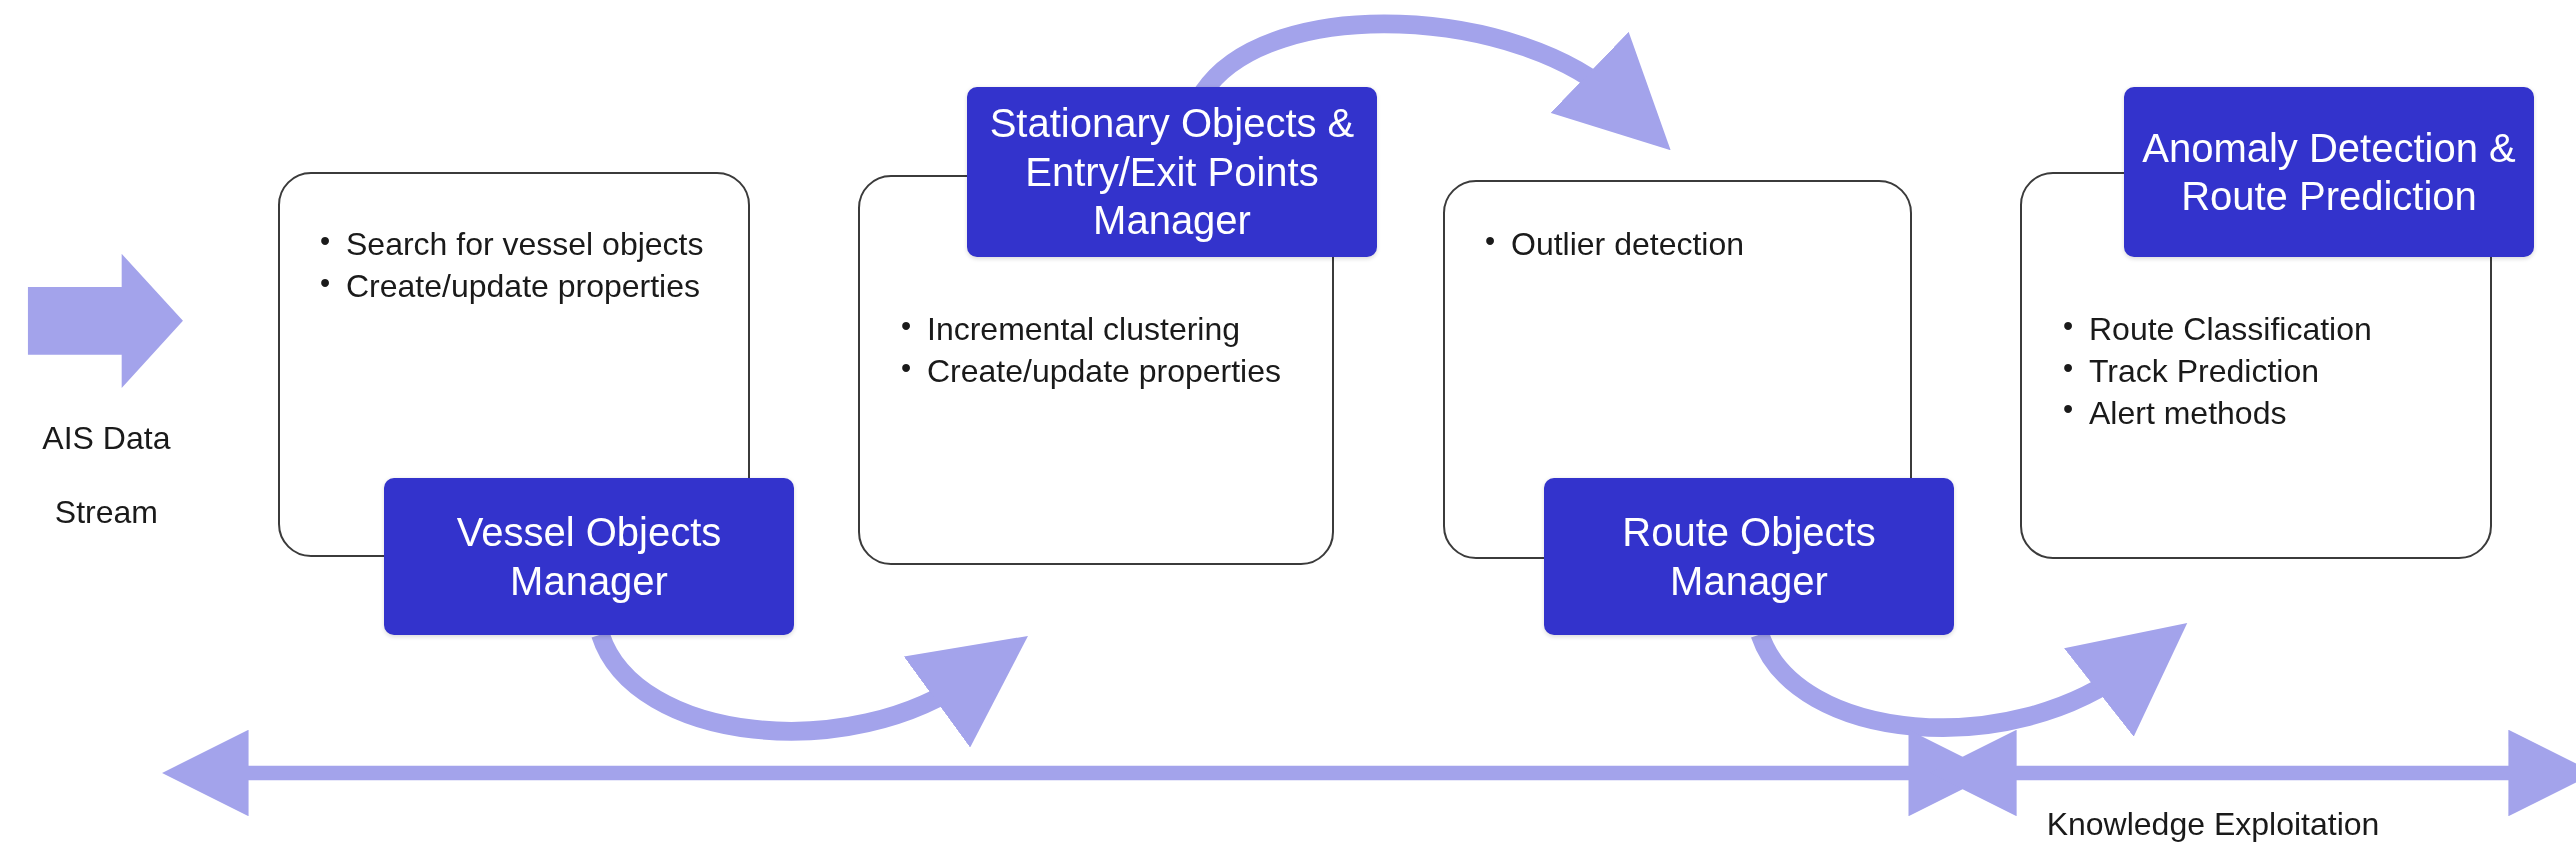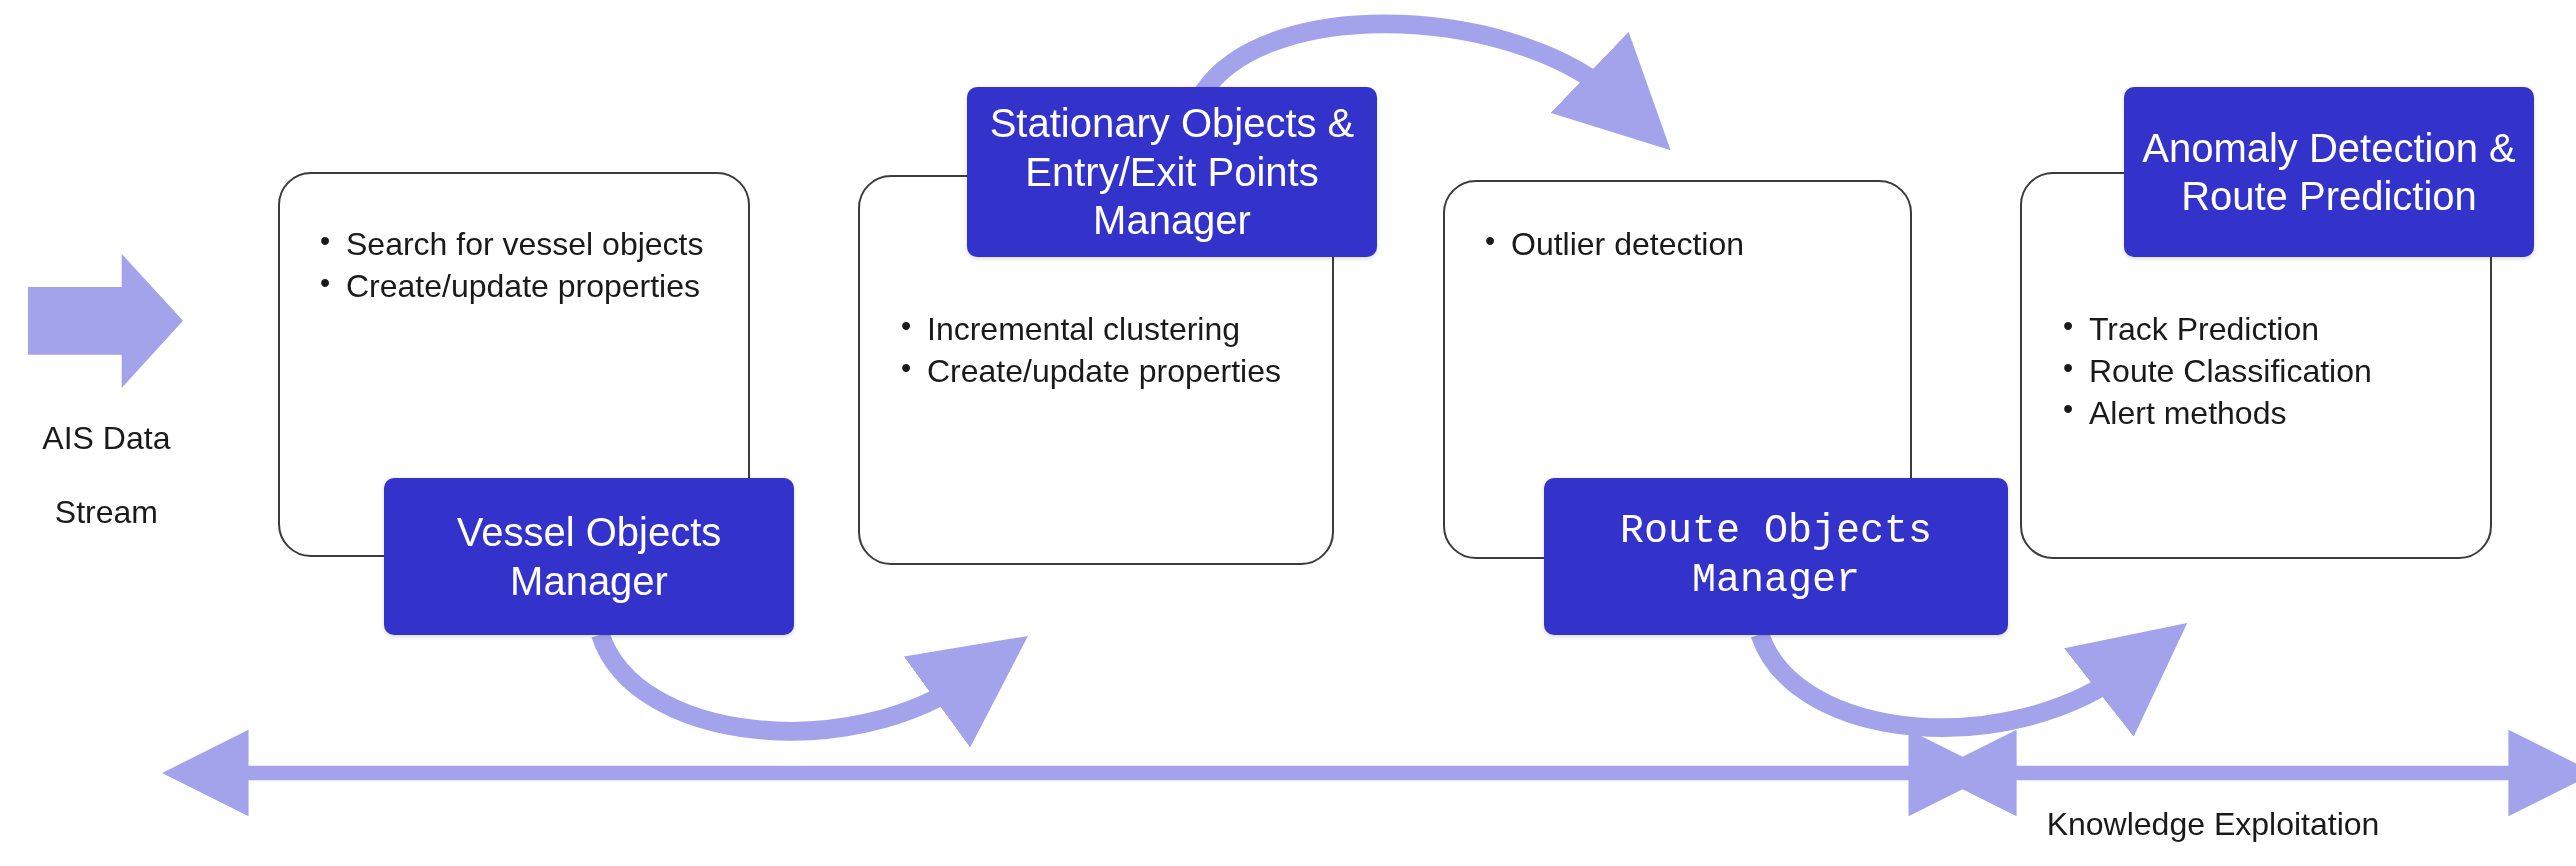--- a/index.html
+++ b/index.html
@@ -141,26 +141,26 @@
   <ul class="bullet-list" style="left:898px; top:310px; width:393px;">
     <li>Incremental clustering</li>
     <li>Create/update properties</li>
   </ul>
   <div class="manager-label" style="left:967px; top:87px; width:410px; height:170px;">Stationary Objects &amp; Entry/Exit Points Manager</div>
 
   <div class="stage-box" style="left:1443px; top:180px; width:469px; height:379px;"></div>
   <ul class="bullet-list" style="left:1482px; top:225px; width:390px;">
     <li>Outlier detection</li>
   </ul>
-  <div class="manager-label" style="left:1544px; top:478px; width:464px; height:157px;font-family:Liberation Mono, monospace;">Route Objects Manager</div>
+  <div class="manager-label" style="left:1544px; top:478px; width:410px; height:157px;">Route Objects Manager</div>
 
   <div class="stage-box" style="left:2020px; top:172px; width:472px; height:387px;"></div>
   <ul class="bullet-list" style="left:2060px; top:310px; width:404px;">
+    <li>Route Classification</li>
     <li>Track Prediction</li>
-    <li>Route Classification</li>
     <li>Alert methods</li>
   </ul>
   <div class="manager-label" style="left:2124px; top:87px; width:410px; height:170px;">Anomaly Detection &amp; Route Prediction</div>
 
   <div class="axis-label" style="left:1928px; top:806px; width:570px;">Knowledge Exploitation</div>
 
 </div>
 
 
 </body></html>

